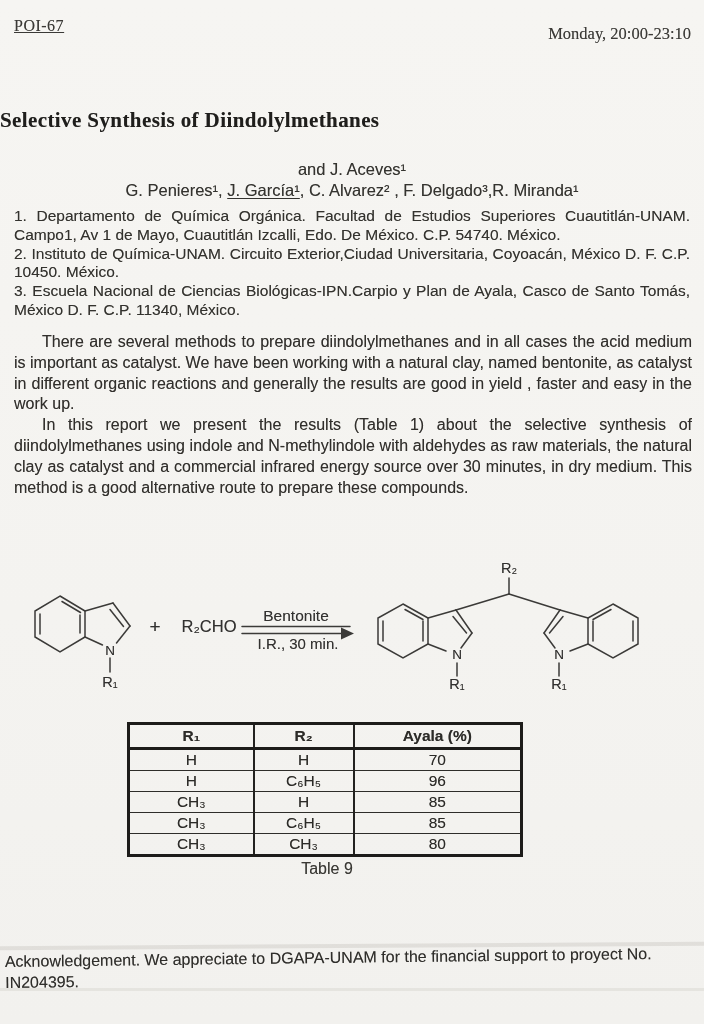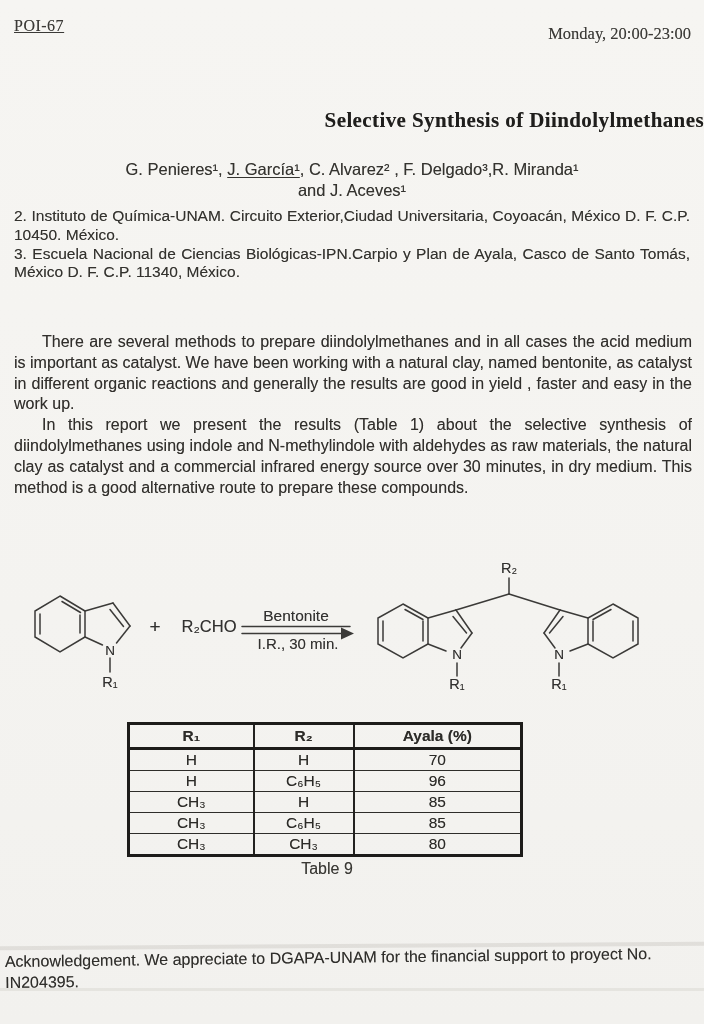--- a/index.html
+++ b/index.html
@@ -10,21 +10,21 @@
     background-image:linear-gradient(180deg,#f6f5f2 0%,#f4f3f0 60%,#f2f1ee 100%);
     overflow:hidden;
     font-family:"Liberation Sans","DejaVu Sans",sans-serif;
     color:#2e2d2b;
     text-shadow:0 0 0.5px rgba(50,48,45,0.45);
   }
   .hdr { position:absolute; font-family:"Liberation Serif","DejaVu Serif",serif; color:#3b3a37; }
   .hdr-left  { top:17px; left:14px; font-size:16px; letter-spacing:0.5px;text-decoration:underline; }
   .hdr-right { top:24px; right:13px; font-size:16.5px; }
   .title {
-    position:absolute; top:108px; left:0; width:100%; text-align:right;
+    position:absolute; top:108px; left:0; width:100%; text-align:left;
     font-family:"Liberation Serif","DejaVu Serif",serif; font-weight:bold;
     font-size:21px; color:#1f1e1c; letter-spacing:0.4px;
   }
   .authors { position:absolute; top:159px; left:0; width:100%; text-align:center; font-size:16.5px; line-height:1.3; color:#34332f; }
   .authors .ul { text-decoration:underline; text-underline-offset:2px; }
   .affiliations { position:absolute; top:207px; left:14px; width:676px; font-size:15.5px; line-height:1.21; text-align:justify; color:#33322e; }
   .affiliations div { margin:0; }
   .abstract { position:absolute; top:332px; left:14px; width:678px; font-size:16px; line-height:1.3; text-align:justify; color:#312f2c; }
   .abstract p { margin:0; text-indent:28px; }
   .scheme { position:absolute; top:556px; left:10px; }
@@ -48,30 +48,31 @@
   .streak { position:absolute; left:0; width:704px; pointer-events:none; }
   .streak-1 { top:944px; height:4px; background:rgba(186,184,178,0.32); transform:rotate(-0.35deg); }
   .streak-2 { top:988px; height:3px; background:rgba(196,194,188,0.28); }
 </style>
 </head>
 <body>
 
 <div class="page">
 
   <div class="hdr hdr-left">POI-67</div>
-  <div class="hdr hdr-right">Monday, 20:00-23:00</div>
+  <div class="hdr hdr-right">Monday, 20:00-23:10</div>
 
   <div class="title">Selective Synthesis of Diindolylmethanes</div>
 
   <div class="authors">
+    <div>and J. Aceves¹</div>
     <div><span>G. Penieres¹, </span><span class="ul">J. García¹</span><span>, C. Alvarez² , F. Delgado³,R. Miranda¹</span></div>
-    <div>and J. Aceves¹</div>
   </div>
 
   <div class="affiliations">
+    <div>1. Departamento de Química Orgánica. Facultad de Estudios Superiores Cuautitlán-UNAM. Campo1, Av 1 de Mayo, Cuautitlán Izcalli, Edo. De México. C.P. 54740. México.</div>
     <div>2. Instituto de Química-UNAM. Circuito Exterior,Ciudad Universitaria, Coyoacán, México D. F. C.P. 10450. México.</div>
     <div>3. Escuela Nacional de Ciencias Biológicas-IPN.Carpio y Plan de Ayala, Casco de Santo Tomás, México D. F. C.P. 11340, México.</div>
   </div>
 
   <div class="abstract">
     <p>There are several methods to prepare diindolylmethanes and in all cases the acid medium is important as catalyst. We have been working with a natural clay, named bentonite, as catalyst in different organic reactions and generally the results are good in yield , faster and easy in the work up.</p>
     <p>In this report we present the results (Table 1) about the selective synthesis of diindolylmethanes using indole and N-methylindole with aldehydes as raw materials, the natural clay as catalyst and a commercial infrared energy source over 30 minutes, in dry medium. This method is a good alternative route to prepare these compounds.</p>
   </div>
 
   <svg class="scheme" width="684" height="150" viewBox="0 0 684 150">

